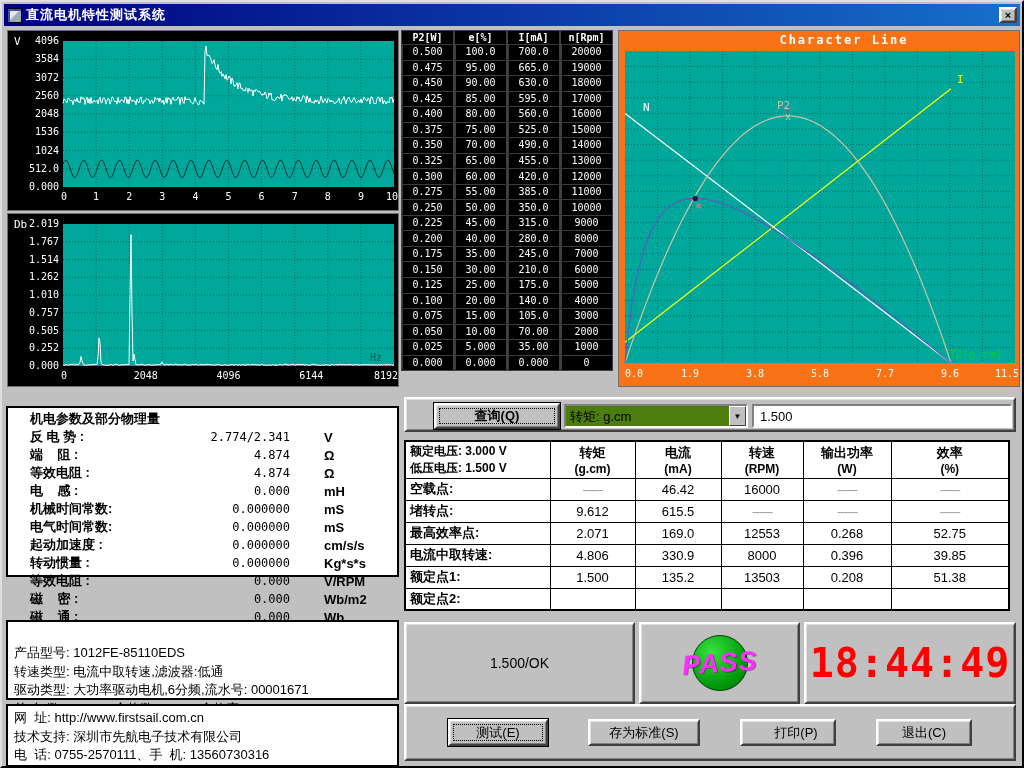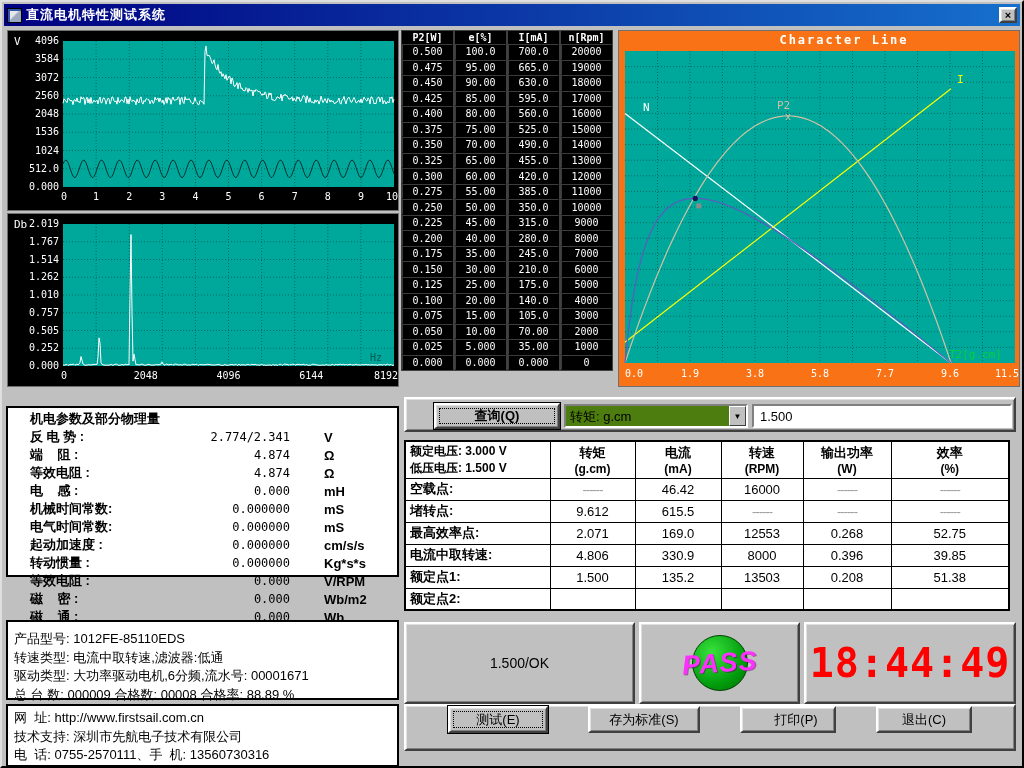--- a/index.html
+++ b/index.html
@@ -31,21 +31,21 @@
   
   #scale-columns { position:absolute; left:399px; top:28px; width:216px; height:341px; display:flex; }
   .scale-col { width:53px; background:#000; display:flex; flex-direction:column; border:1px solid #404040; margin-right:0px; }
   .scale-header { height:13px; color:#fff; font:bold 10px "DejaVu Sans Mono",monospace; text-align:center; line-height:13px; }
   .scale-cell { flex:1; color:#fff; font:10px "DejaVu Sans Mono",monospace; display:flex; align-items:center; justify-content:center;
     border:1px solid #3c3c3c; border-bottom-color:#000; border-right-color:#000; }
 
   
   .white-panel { position:absolute; background:#fff; border:2px solid #000; color:#000; }
   #params-panel  { left:4px; top:404px; width:393px; height:171px; padding:2px 22px; }
-  #product-panel { left:4px; top:618px; width:393px; height:80px;  padding:8px 6px; }
+  #product-panel { left:4px; top:618px; width:393px; height:80px;  padding:22px 6px; }
   #support-panel { left:4px; top:702px; width:393px; height:63px;  padding:3px 6px; }
   .panel-title { font-size:13px; font-weight:bold; height:18px; }
   .param-row { display:flex; align-items:center; height:18px; font-size:13px; }
   .param-label { white-space:pre; font-weight:bold; width:152px; }
   .param-value { width:108px; text-align:right; font:12px "DejaVu Sans Mono",monospace; }
   .param-unit { margin-left:34px; font-weight:bold; font-size:13px; }
   .info-line { font-size:13px; line-height:18.5px; white-space:pre; }
 
   
   #query-bar { position:absolute; left:402px; top:395px; width:612px; height:35px; background:#c0c0c0; }
@@ -73,22 +73,22 @@
   #result-text { font-size:14px; color:#000; }
   #pass-box { left:637px; top:614px; width:161px; height:82px; }
   .lamp { position:absolute; width:56px; height:56px; border-radius:50%; border:1px solid #004000;
     background:radial-gradient(circle at 35% 30%, #38e23c, #009a0c 65%, #046a04); }
   .pass-text { position:relative; color:#ff30ff; font-weight:bold; font-style:italic; font-size:27px; letter-spacing:1px;
     text-shadow:1px 1px 0 rgba(90,0,90,.5); transform:rotate(-4deg); }
   #clock-box { left:802px; top:614px; width:212px; height:82px; }
   .clock { font:bold 40px "DejaVu Sans Mono",monospace; color:#ff0000; letter-spacing:1px; }
 
   
-  #button-bar { position:absolute; left:402px; top:702px; width:612px; height:47px; background:#c0c0c0;
-    display:flex; justify-content:space-between; padding:0 42px; }
+  #button-bar { position:absolute; left:402px; top:702px; width:612px; height:57px; background:#c0c0c0;
+    display:flex; align-items:center; justify-content:space-between; padding:0 42px; }
   #button-bar .win-btn { height:27px; font-size:13px; }
 </style>
 </head>
 <body>
 
 <div class="window">
 
   <div class="titlebar">
     <div class="app-icon"></div>
     <span class="title-text">直流电机特性测试系统</span>

